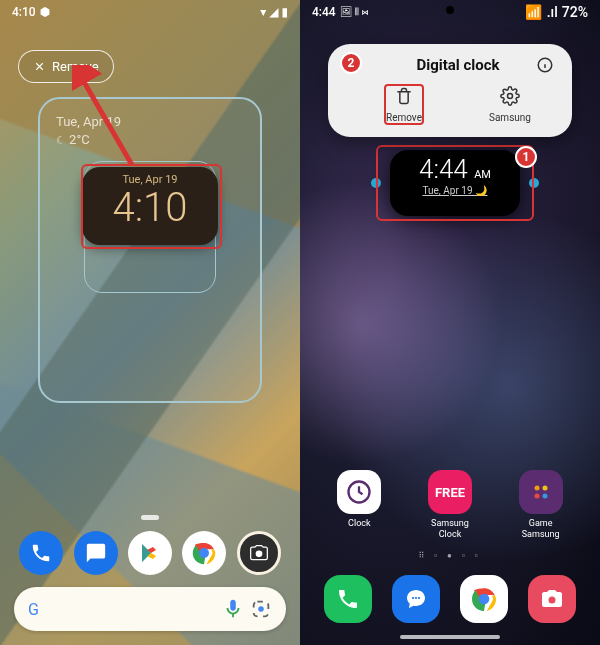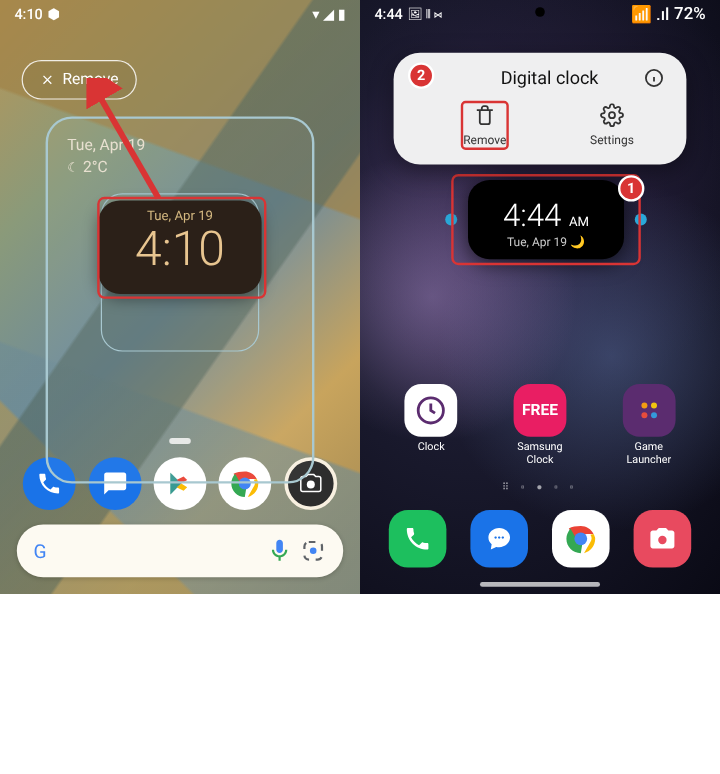--- a/index.html
+++ b/index.html
@@ -1,17 +1,17 @@
 <!DOCTYPE html>
 <html><head>
 <meta charset="utf-8">
 <style>
 * { margin: 0; padding: 0; box-sizing: border-box; font-family: -apple-system, Roboto, sans-serif; }
 body { width: 600px; height: 645px; display: flex; background: #fff; }
-.phone { position: relative; height: 495px; overflow: hidden; }
+.phone { position: relative; height: 645px; overflow: hidden; }
 .phone-left { width: 300px; background: linear-gradient(135deg, #b89656 0%, #8a9a7a 25%, #6b8a9e 50%, #c8a45d 75%, #9e8550 100%); }
 .phone-right { width: 300px; background: radial-gradient(ellipse at 30% 40%, #4a3d6b 0%, #1a1a2e 40%, #0a0a15 100%); }
 
 
 .status-bar { position: absolute; top: 0; left: 0; right: 0; height: 24px; display: flex; justify-content: space-between; align-items: center; padding: 0 12px; font-size: 12px; font-weight: 500; z-index: 10; }
 .phone-left .status-bar { color: #fff; }
 .phone-right .status-bar { color: #fff; }
 .status-left, .status-right { display: flex; align-items: center; gap: 4px; }
 
 
@@ -48,38 +48,38 @@
 
 
 .search-bar { position: absolute; bottom: 14px; left: 14px; right: 14px; height: 44px; background: #fdfaf2; border-radius: 24px; display: flex; align-items: center; padding: 0 14px; box-shadow: 0 1px 4px rgba(0,0,0,0.2); }
 .search-spacer { flex: 1; }
 .search-mic, .search-lens { width: 22px; height: 22px; margin-left: 6px; }
 .page-dot { position: absolute; bottom: 125px; left: 50%; transform: translateX(-50%); width: 18px; height: 5px; background: rgba(255,255,255,0.8); border-radius: 3px; }
 
 
 .context-panel { position: absolute; top: 44px; left: 28px; right: 28px; background: #efeff0; border-radius: 22px; padding: 12px 16px 10px; z-index: 6; box-shadow: 0 6px 20px rgba(0,0,0,0.4); }
 .ctx-title-row { display: flex; align-items: center; justify-content: center; position: relative; margin-bottom: 8px; }
-.ctx-title { font-size: 15px; font-weight: 400; color: #111; margin-left: 16px; }
+.ctx-title { font-size: 15px; font-weight: 700; color: #111; margin-left: 16px; }
 .ctx-info { position: absolute; right: 2px; width: 18px; height: 18px; }
 .ctx-actions { display: flex; }
 .ctx-action { flex: 1; text-align: center; padding: 4px 0; }
 .ctx-action svg { width: 20px; height: 20px; }
 .ctx-action-label { font-size: 10px; color: #333; margin-top: 2px; }
 .ctx-remove-box { border: 2px solid #d93434; border-radius: 4px; margin: -2px 40px -2px 40px; }
 
 .badge { position: absolute; width: 22px; height: 22px; background: #d93434; border: 2px solid #fff; border-radius: 50%; color: #fff; font-size: 12px; font-weight: bold; display: flex; align-items: center; justify-content: center; z-index: 9; }
 .badge-2 { top: 52px; left: 40px; }
 .badge-1 { top: 146px; left: 215px; }
 
 
 .sam-widget-wrap { position: absolute; top: 145px; left: 76px; width: 158px; height: 76px; z-index: 5; }
-.sam-widget { position: absolute; top: 5px; left: 14px; right: 14px; bottom: 5px; background: #000; border-radius: 18px; text-align: center; padding-top: 15px; box-shadow: 0 4px 16px rgba(0,0,0,0.6); }
+.sam-widget { position: absolute; top: 5px; left: 14px; right: 14px; bottom: 5px; background: #000; border-radius: 18px; text-align: center; padding-top: 4px; box-shadow: 0 4px 16px rgba(0,0,0,0.6); }
 .sam-time { color: #fff; font-size: 26px; font-weight: 300; }
 .sam-time .ampm { font-size: 11px; font-weight: 400; }
-.sam-date { color: #ccc; font-size: 10px; margin-top: 1px; }
+.sam-date { color: #ccc; font-size: 10px; margin-top: 1px; text-decoration: underline; }
 .handle { position: absolute; width: 10px; height: 10px; background: #2aa8d8; border-radius: 50%; top: 50%; transform: translateY(-50%); }
 .handle-l { left: -5px; } .handle-r { right: -5px; }
 .red-box-2 { position: absolute; inset: 0; border: 2px solid #d93434; border-radius: 6px; }
 
 
 .swirl { position: absolute; inset: 0; background:
   radial-gradient(circle at 20% 50%, rgba(180,150,210,0.4) 0%, transparent 35%),
   radial-gradient(circle at 70% 60%, rgba(90,110,160,0.5) 0%, transparent 40%),
   radial-gradient(circle at 50% 30%, rgba(40,30,60,0.9) 0%, transparent 50%);
   z-index: 1; }
@@ -245,21 +245,21 @@
               <path d="M4 7h16M9 7V5c0-1 1-2 2-2h2c1 0 2 1 2 2v2m2 0v12c0 1-1 2-2 2H9c-1 0-2-1-2-2V7"></path>
             </svg>
           <div class="ctx-action-label">Remove</div>
         </div>
       </div>
       <div class="ctx-action">
         <svg viewBox="0 0 24 24" fill="none" stroke="#333" stroke-width="1.8">
             <circle cx="12" cy="12" r="3"></circle>
             <path d="M19.4 15a1.65 1.65 0 00.33 1.82l.06.06a2 2 0 11-2.83 2.83l-.06-.06a1.65 1.65 0 00-1.82-.33 1.65 1.65 0 00-1 1.51V21a2 2 0 11-4 0v-.09a1.65 1.65 0 00-1-1.51 1.65 1.65 0 00-1.82.33l-.06.06a2 2 0 11-2.83-2.83l.06-.06a1.65 1.65 0 00.33-1.82 1.65 1.65 0 00-1.51-1H3a2 2 0 110-4h.09a1.65 1.65 0 001.51-1 1.65 1.65 0 00-.33-1.82l-.06-.06a2 2 0 112.83-2.83l.06.06a1.65 1.65 0 001.82.33h0a1.65 1.65 0 001-1.51V3a2 2 0 114 0v.09a1.65 1.65 0 001 1.51h0a1.65 1.65 0 001.82-.33l.06-.06a2 2 0 112.83 2.83l-.06.06a1.65 1.65 0 00-.33 1.82v0a1.65 1.65 0 001.51 1H21a2 2 0 110 4h-.09a1.65 1.65 0 00-1.51 1z"></path>
           </svg>
-        <div class="ctx-action-label">Settings</div>
+        <div class="ctx-action-label">Samsung</div>
       </div>
     </div>
   </div>
 
   <div class="badge badge-2">2</div>
 
   <div class="sam-widget-wrap">
     <div class="handle handle-l"></div>
     <div class="sam-widget">
       <div class="sam-time"><span>4:44</span> <span class="ampm">AM</span></div>
@@ -286,21 +286,21 @@
     </div>
     <div class="app">
       <div class="app-icon app-game">
           <svg width="24" height="24" viewBox="0 0 24 24">
             <circle cx="8" cy="8" r="2.5" fill="#f39c12"></circle>
             <circle cx="16" cy="8" r="2.5" fill="#f1c40f"></circle>
             <circle cx="8" cy="16" r="2.5" fill="#e74c3c"></circle>
             <circle cx="16" cy="16" r="2.5" fill="#3498db"></circle>
           </svg>
         </div>
-      <div class="app-label">Game Launcher</div>
+      <div class="app-label">Game Samsung</div>
     </div>
   </div>
 
   <div class="sam-page-dots">⠿ ▫ ● ▫ ▫</div>
 
   <div class="sam-dock">
     <div class="sam-dock-icon sd-phone">
       <svg width="24" height="24" viewBox="0 0 24 24" fill="#fff">
           <path d="M6.6 10.8c1.4 2.8 3.8 5.2 6.6 6.6l2.2-2.2c.3-.3.7-.4 1-.2 1.1.4 2.3.6 3.6.6.6 0 1 .4 1 1V20c0 .6-.4 1-1 1C10.6 21 3 13.4 3 4c0-.6.4-1 1-1h3.5c.6 0 1 .4 1 1 0 1.2.2 2.4.6 3.6.1.3 0 .7-.2 1l-2.3 2.2z"></path>
         </svg>

